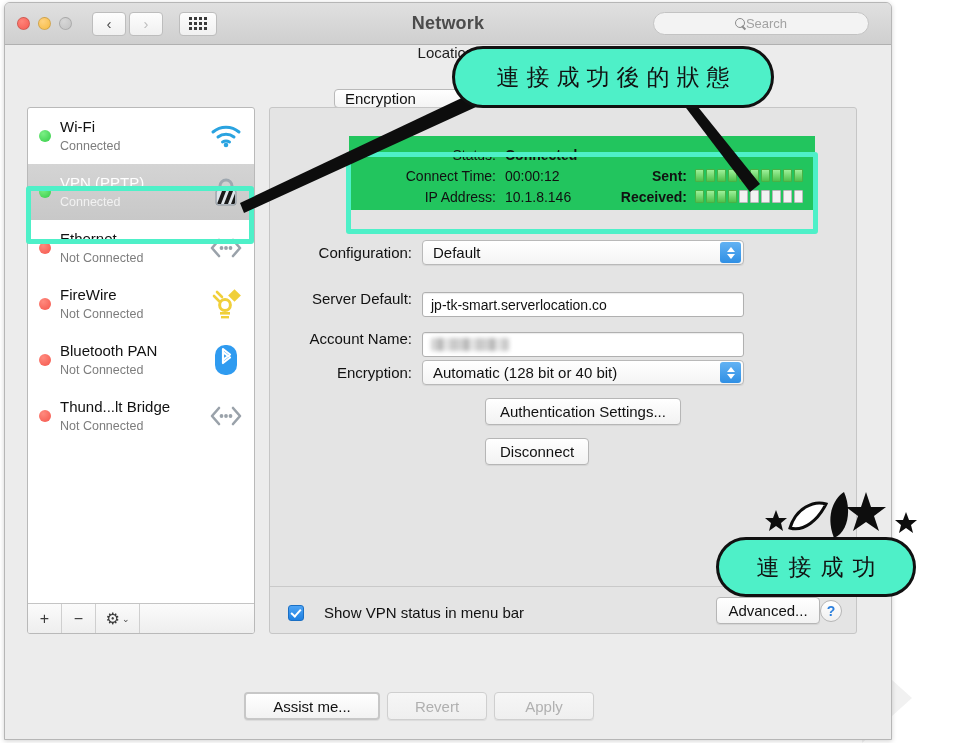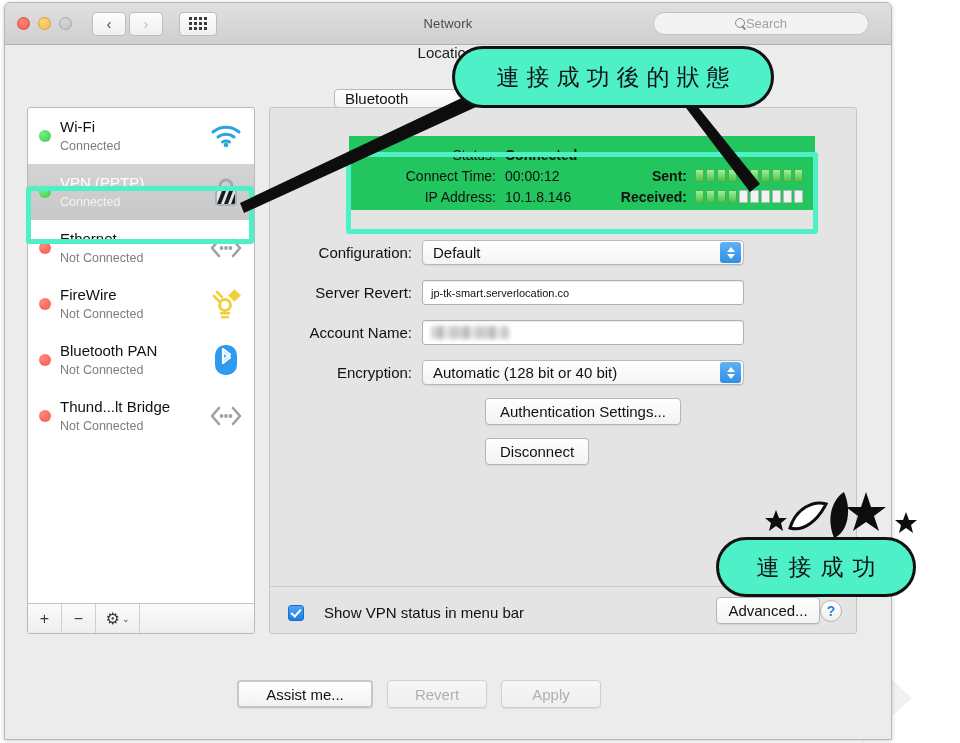--- a/index.html
+++ b/index.html
@@ -54,22 +54,23 @@
     width: 38px; height: 24px; border-radius: 4px; margin-left: 16px;
     background: linear-gradient(#fdfdfd,#f0f0f0);
     border:1px solid #bdbdbd;
     display:flex; align-items:center; justify-content:center;
   }
   .dotgrid { display:grid; grid-template-columns: repeat(4, 3px); grid-auto-rows: 3px; gap: 2px; }
   .dotgrid i { display:block; width:3px; height:3px; background:#3a3a3a; }
 
   .wintitle {
     position:absolute; left:0; right:0; text-align:center;
-    font-size: 13px; color:#4c4c4c; letter-spacing:.2px;
+    font-size: 18px; color:#4c4c4c; letter-spacing:.2px;
     pointer-events:none;
+    font-weight:bold;
   }
 
   .searchbox {
     position:absolute; right: 22px; top: 9px;
     width: 216px; height: 23px; border-radius: 12px;
     background:#f3f3f3; border:1px solid #c3c3c3;
     display:flex; align-items:center; justify-content:center; gap:0;
   }
   .searchbox .mag { width:11px; height:11px; position:relative; }
   .searchbox .mag::before {
@@ -173,21 +174,21 @@
     border:1px solid #b9b9b9; background:#f2f2f2; border-radius:1px;
   }
   .meter i.on { background: linear-gradient(#9ef09a,#4fc14b); border-color:#49b145; }
 
   .frow { position:absolute; display:flex; align-items:center; }
   .frow .flbl { width: 152px; text-align:right; padding-right: 10px; font-size: 15px; color:#111; }
   .textfield {
     height: 25px; border-radius: 3px; background:#fff; border:1px solid #b0b0b0;
     box-shadow: inset 0 1px 1px rgba(0,0,0,.08);
     display:flex; align-items:center; padding: 0 8px;
-    font-size: 11px; color:#111;
+    font-size: 14px; color:#111;margin-top:12px;
   }
   .blurval {
     height: 13px; width: 78px;
     background: repeating-linear-gradient(90deg,#d2d2d2 0 7px,#b4b4b4 7px 12px,#e3e3e3 12px 19px,#c9c9c9 19px 26px);
     filter: blur(2.2px); border-radius:2px;
   }
 
   .pushbtn {
     height: 27px; border-radius: 4px;
     background: linear-gradient(#ffffff,#f2f2f2);
@@ -218,22 +219,22 @@
     position:absolute; right: 14px; bottom: 11px;
     width: 22px; height: 22px; border-radius:50%;
     background: linear-gradient(#ffffff,#f0f0f0); border:1px solid #b6b6b6;
     display:flex; align-items:center; justify-content:center;
     font-size: 14px; color:#2b7fdd; font-weight:bold;
   }
   .advbtn { position:absolute; right: 36px; bottom: 9px; width: 104px; }
 
   
   .winfooter {
-    position:absolute; left:0; right:0; bottom:12px; height: 66px;
-    display:flex; align-items:center; justify-content:center; gap: 14px;
+    position:absolute; left:0; right:0; bottom:0; height: 66px;
+    display:flex; align-items:center; justify-content:center; gap: 7px;
     padding-right: 58px;
   }
   .winfooter .pushbtn { min-width: 100px; height: 28px; }
   .winfooter .pushbtn.assist { border:2px solid #c7c7c7; min-width: 136px; }
 
   
   .callout {
     position:absolute;
     background:#4ef0c8;
     border: 3px solid #111;
@@ -309,21 +310,21 @@
 
       <div class="searchbox">
         <span class="mag"></span>
         <span>Search</span>
       </div>
     </div>
 
     <div class="locationrow">
       <span class="lbl">Location:</span>
       <div class="popup wide">
-        <span>Bluetooth</span>
+        <span>Encryption</span>
         <span class="stepper">
             <i class="up"></i>
             <i class="dn"></i>
           </span>
       </div>
     </div>
 
     <div class="body">
 
       <div class="sidebar">
@@ -513,21 +514,21 @@
           <div class="popup" style="width:322px;">
             <span>Default</span>
             <span class="stepper">
                 <i class="up"></i>
                 <i class="dn"></i>
               </span>
           </div>
         </div>
 
         <div class="frow" style="left:0; top:172px;">
-          <span class="flbl">Server Revert:</span>
+          <span class="flbl">Server Default:</span>
           <div class="textfield" style="width:322px;">
             <span>jp-tk-smart.serverlocation.co</span>
           </div>
         </div>
 
         <div class="frow" style="left:0; top:212px;">
           <span class="flbl">Account Name:</span>
           <div class="textfield" style="width:322px;">
             <span class="blurval"></span>
           </div>

